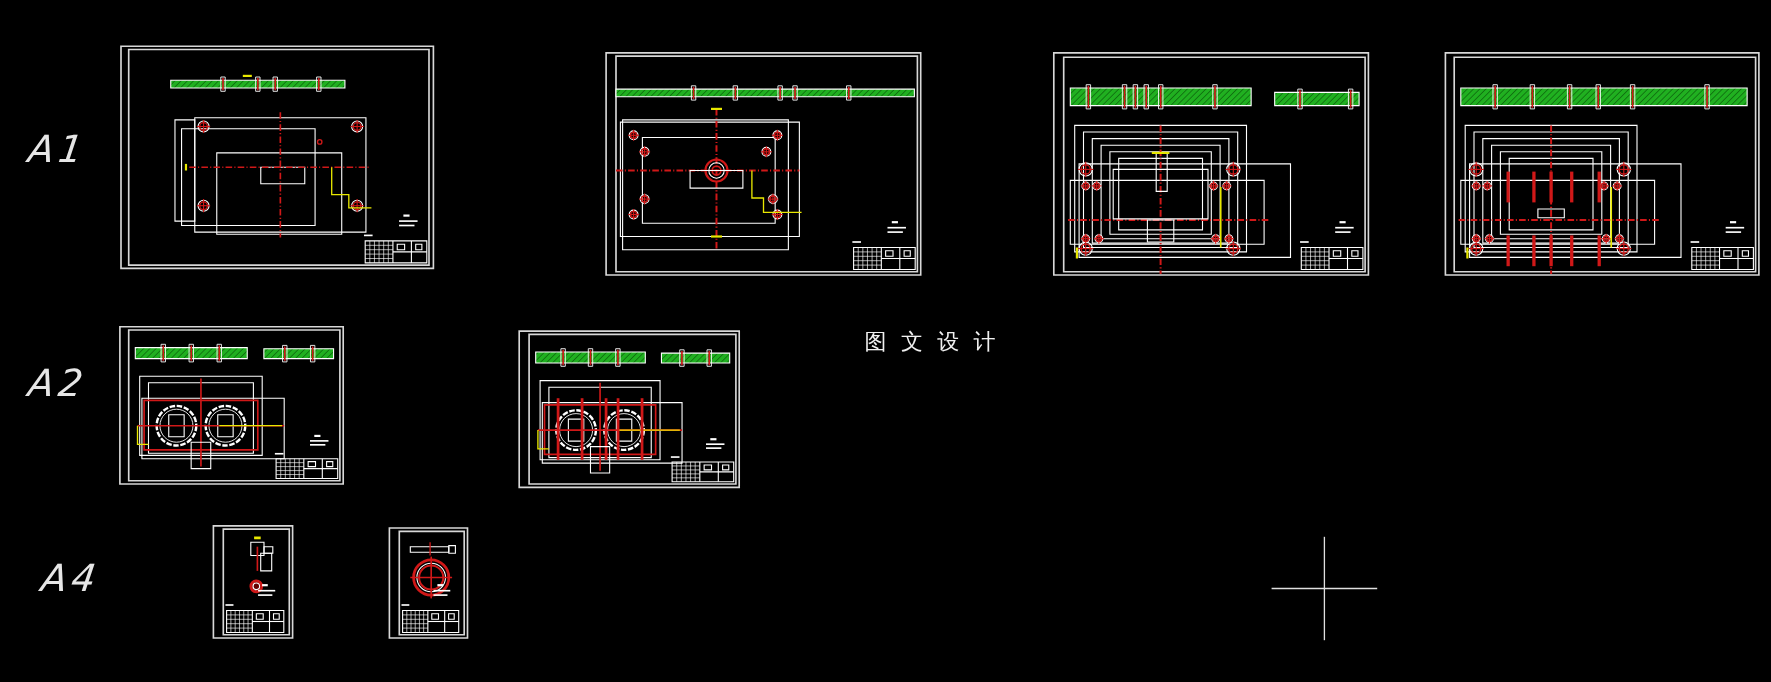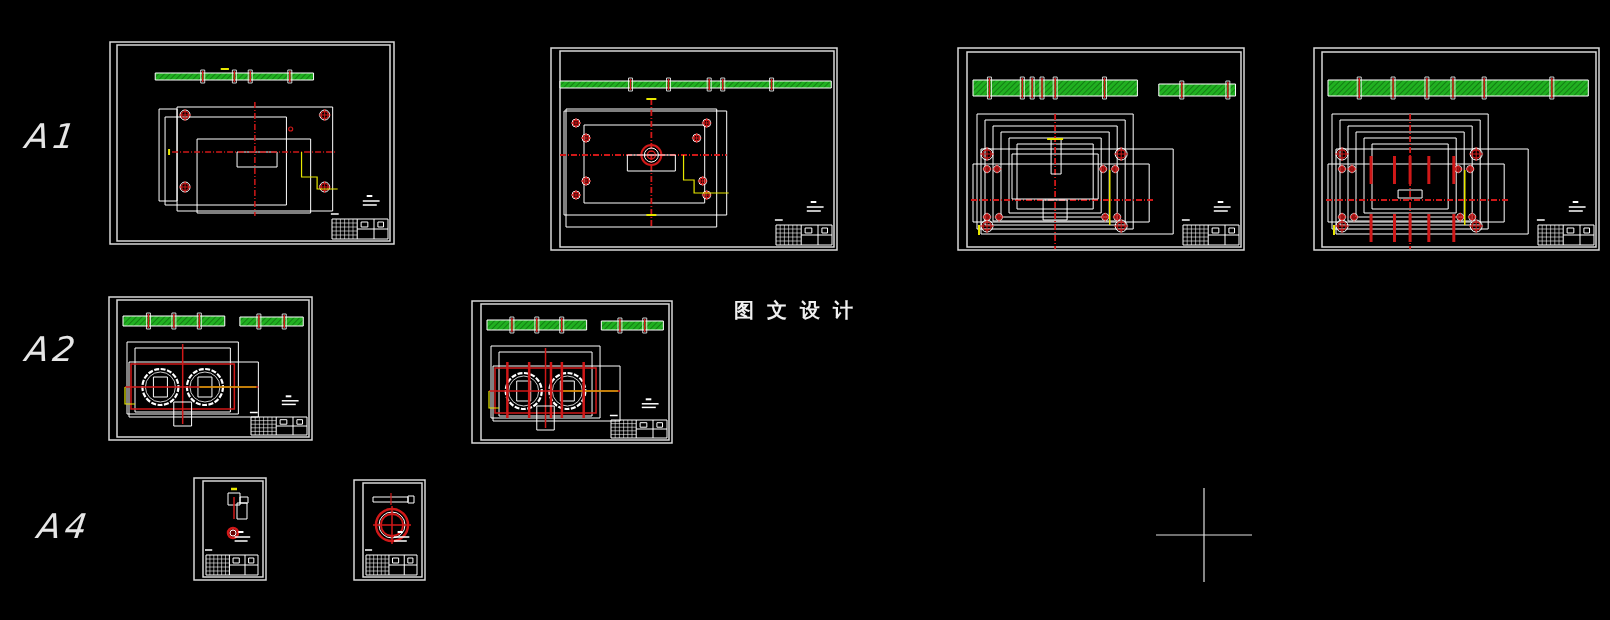--- a/index.html
+++ b/index.html
@@ -536,13 +536,13 @@
     </g>
     <g>
       <line x1="1156" y1="535" x2="1252" y2="535" stroke="#e0e0e0" stroke-width="1.2"></line>
       <line x1="1204" y1="488" x2="1204" y2="582" stroke="#e0e0e0" stroke-width="1.2"></line>
     </g>
   </svg>
 
 <div class="size-label" style="left:26px;top:116px;">A1</div>
 <div class="size-label" style="left:26px;top:329px;">A2</div>
 <div class="size-label" style="left:38px;top:506px;">A4</div>
-<div class="watermark" style="left:734px;top:297px;font-weight:bold;">图文设计</div>
+<div class="watermark" style="left:786px;top:297px;">图文设计</div>
 
 </body></html>

